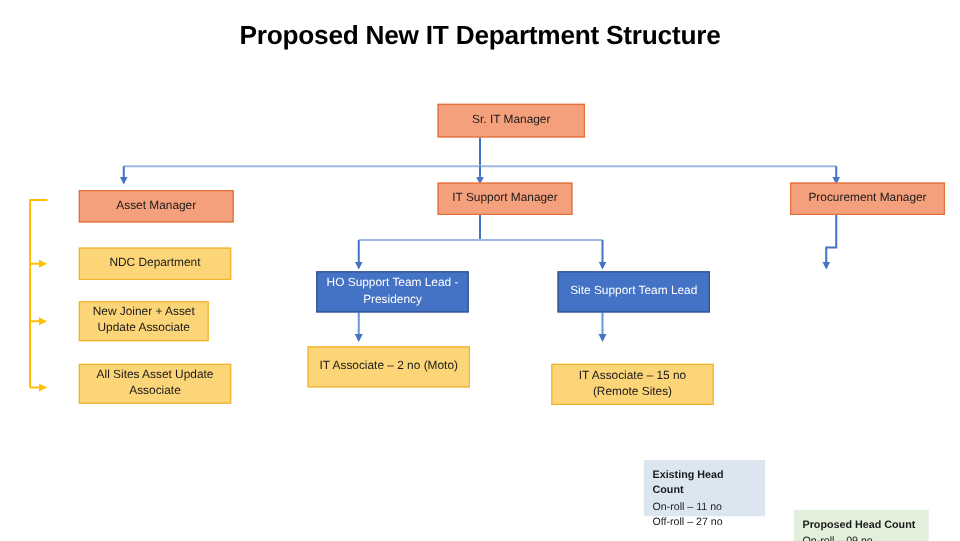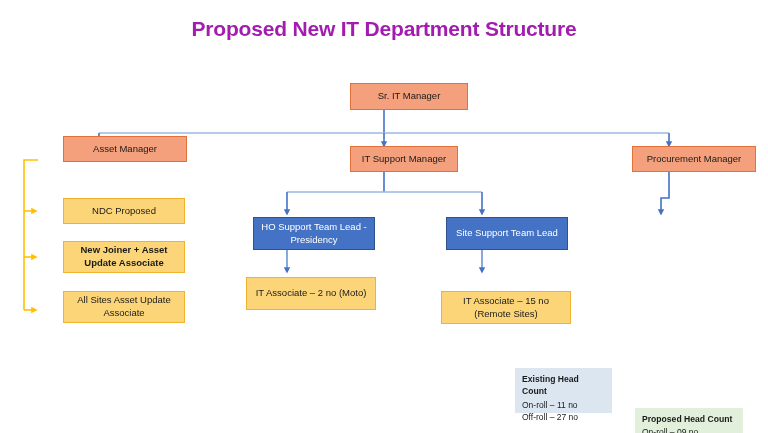--- a/index.html
+++ b/index.html
@@ -22,21 +22,21 @@
 
   
   .chart-title {
     position: absolute;
     left: 0;
     top: 17px;
     width: 768px;
     text-align: center;
     font-size: 21px;
     font-weight: bold;
-    color: #a21caf;
+    color: #000000;
     letter-spacing: -0.2px;
   }
 
   
   #connectors {
     position: absolute;
     left: 0;
     top: 0;
     width: 768px;
     height: 433px;
@@ -139,29 +139,29 @@
     <path d="M 482 192 L 482 214" stroke="#4472C4" stroke-width="1.6" fill="none" marker-end="url(#arrow-blue)"></path>
 
     <path d="M 287 250 L 287 272" stroke="#6A95D6" stroke-width="1.6" fill="none" marker-end="url(#arrow-blue)"></path>
     <path d="M 482 250 L 482 272" stroke="#6A95D6" stroke-width="1.6" fill="none" marker-end="url(#arrow-blue)"></path>
 
     <path d="M 669 172 L 669 198 L 661 198 L 661 214" stroke="#4472C4" stroke-width="1.6" fill="none" marker-end="url(#arrow-blue)"></path>
   </svg>
 
   <div class="node node-manager" style="left:325px; top:83px; width:118px; height:27px;">Sr. IT Manager</div>
 
-  <div class="node node-manager" style="left:38px; top:136px; width:124px; height:26px;">Asset Manager</div>
+  <div class="node node-manager" style="left:38px; top:152px; width:124px; height:26px;">Asset Manager</div>
 
   <div class="node node-manager" style="left:325px; top:146px; width:108px; height:26px;">IT Support Manager</div>
 
   <div class="node node-manager" style="left:607px; top:146px; width:124px; height:26px;">Procurement Manager</div>
 
-  <div class="node node-assoc" style="left:38px; top:198px; width:122px; height:26px;">NDC Proposed</div>
+  <div class="node node-assoc" style="left:38px; top:198px; width:122px; height:26px;">NDC Department</div>
 
-  <div class="node node-assoc" style="left:38px; top:241px; width:122px; height:32px;font-weight:bold;">New Joiner + Asset Update Associate</div>
+  <div class="node node-assoc" style="left:38px; top:241px; width:104px; height:32px;">New Joiner + Asset Update Associate</div>
 
   <div class="node node-assoc" style="left:38px; top:291px; width:122px; height:32px;">All Sites Asset Update Associate</div>
 
   <div class="node node-lead" style="left:421px; top:217px; width:122px; height:33px;">Site Support Team Lead</div>
 
   <div class="node node-lead" style="left:228px; top:217px; width:122px; height:33px;">HO Support Team Lead - Presidency</div>
 
   <div class="node node-assoc" style="left:221px; top:277px; width:130px; height:33px;">IT Associate – 2 no (Moto)</div>
 
   <div class="node node-assoc" style="left:416px; top:291px; width:130px; height:33px;">IT Associate – 15 no (Remote Sites)</div>

